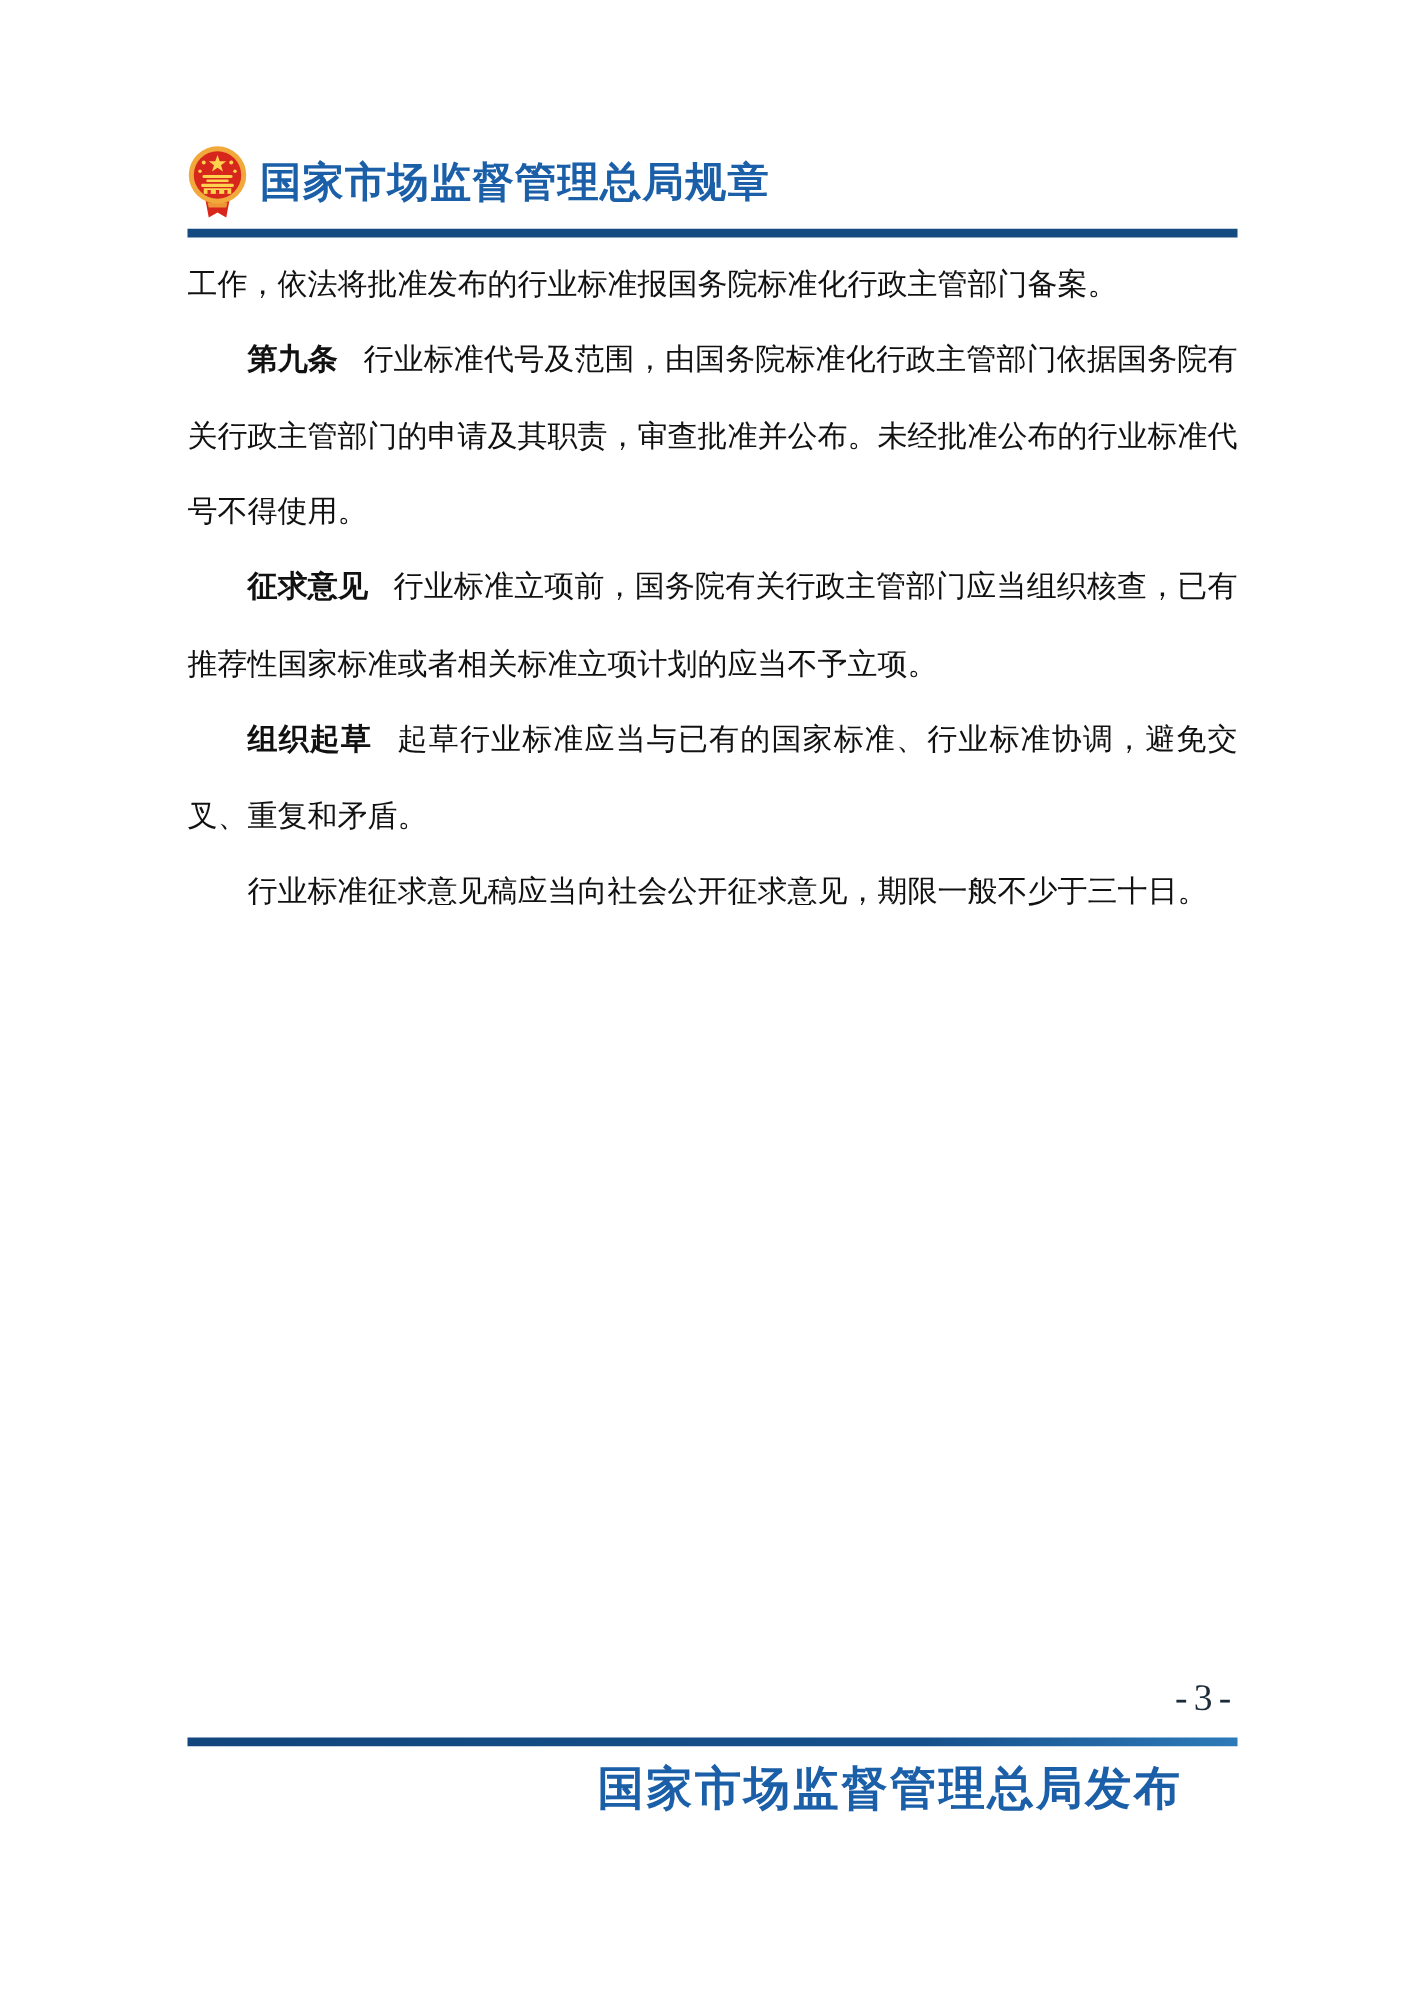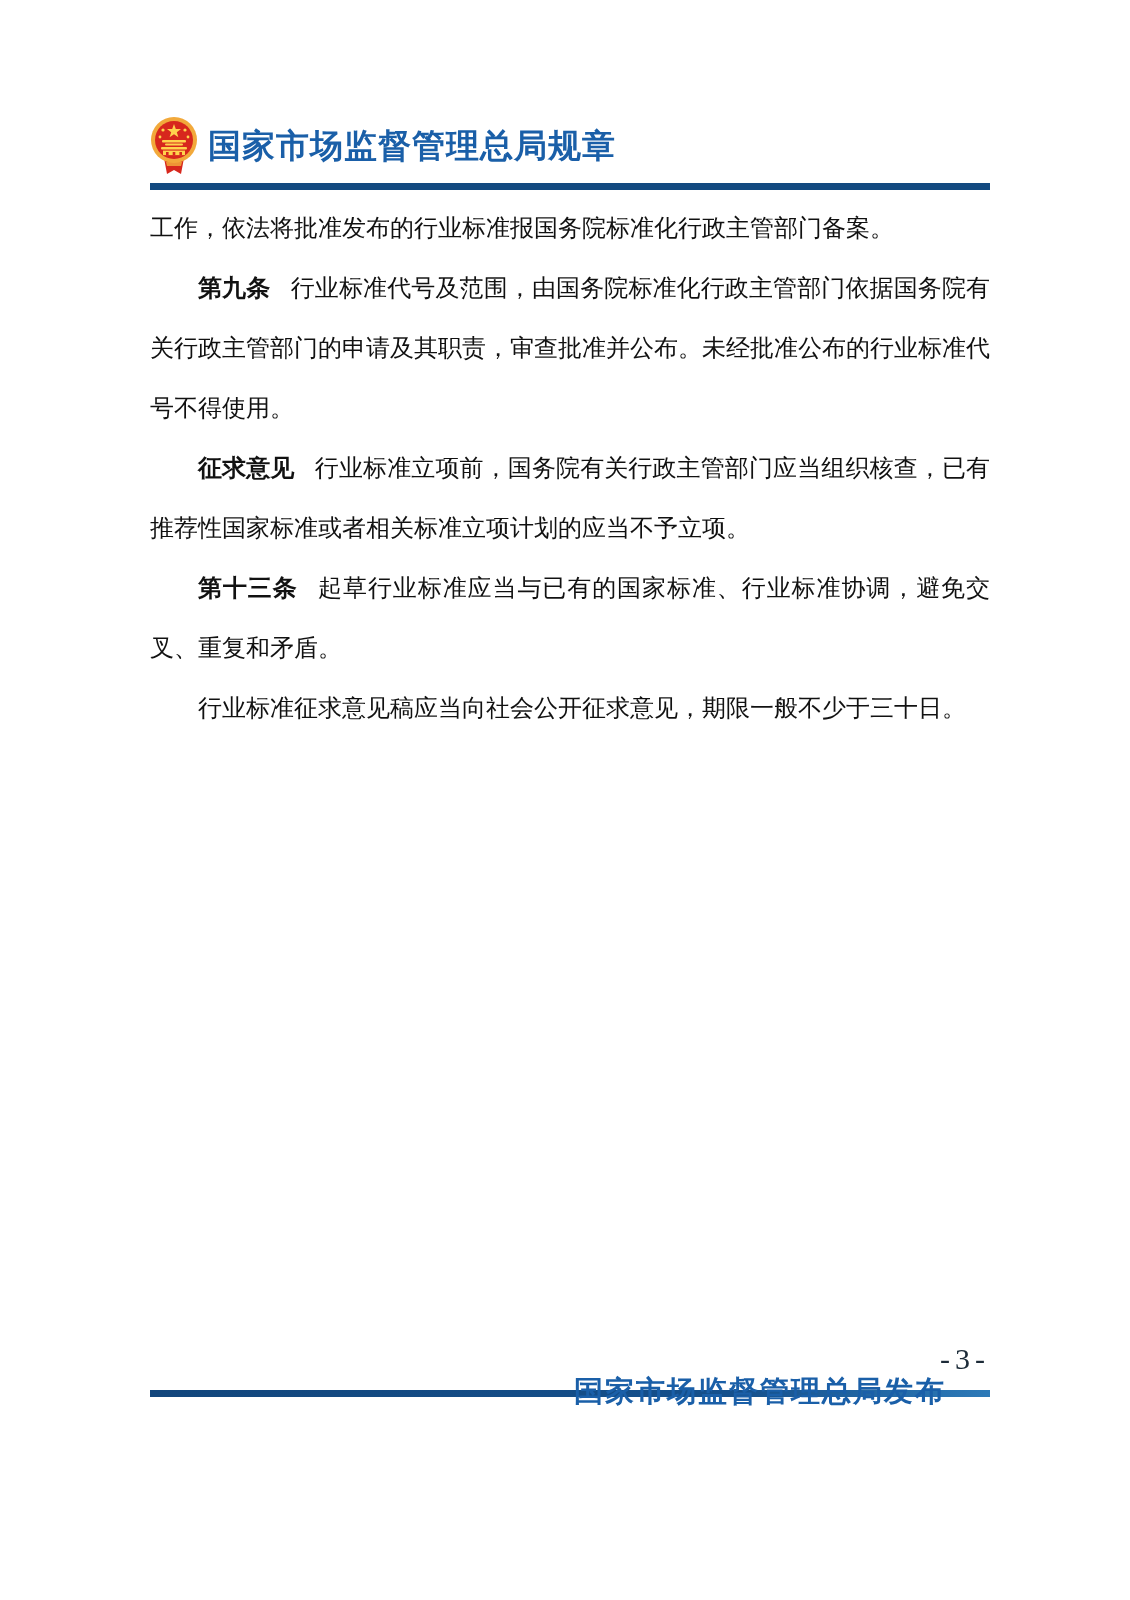--- a/index.html
+++ b/index.html
@@ -47,21 +47,21 @@
   }
   .doc-body p {
     font-size: 24px;
     line-height: 60px;
     text-align: justify;
     text-indent: 2em;
     color: #111111;
   }
   .doc-body p.no-indent { text-indent: 0; }
   .article-no {
-    font-family: Liberation Sans, sans-serif;
+    font-family: Liberation Mono, monospace;
     font-weight: 700;
     margin-right: 0.85em;
   }
   
   .page-number {
     position: absolute;
     top: 1342px;
     right: 140px;
     font-size: 30px;
     letter-spacing: 5px;
@@ -71,24 +71,24 @@
   .footer-rule {
     position: absolute;
     top: 1390px;
     left: 150px;
     width: 840px;
     height: 7px;
     background: linear-gradient(to right, #12467c 0%, #15508c 70%, #2d7ab8 100%);
   }
   .publisher {
     position: absolute;
-    top: 1372px;
+    top: 1406px;
     right: 184px;
     font-family: "Liberation Sans", sans-serif;
-    font-size: 29px;
+    font-size: 37px;
     font-weight: 700;
     color: #1a5fa8;
     letter-spacing: 2px;
     white-space: nowrap;
   }
 </style>
 </head>
 <body>
 
 <div class="header-row">
@@ -117,19 +117,19 @@
     <rect x="29.4" y="36" width="2.6" height="3.1" fill="#d7271d"></rect>
   </svg>
   <div class="header-title">国家市场监督管理总局规章</div>
 </div>
 <div class="header-rule"></div>
 
 <div class="doc-body">
     <p class="no-indent">工作，依法将批准发布的行业标准报国务院标准化行政主管部门备案。</p>
     <p><span class="article-no">第九条</span>行业标准代号及范围，由国务院标准化行政主管部门依据国务院有关行政主管部门的申请及其职责，审查批准并公布。未经批准公布的行业标准代号不得使用。</p>
     <p><span class="article-no">征求意见</span>行业标准立项前，国务院有关行政主管部门应当组织核查，已有推荐性国家标准或者相关标准立项计划的应当不予立项。</p>
-    <p><span class="article-no">第十三条</span>起草行业标准应当与已有的国家标准、行业标准协调，避免交叉、重复和矛盾。</p>
+    <p><span class="article-no">组织起草</span>起草行业标准应当与已有的国家标准、行业标准协调，避免交叉、重复和矛盾。</p>
     <p>行业标准征求意见稿应当向社会公开征求意见，期限一般不少于三十日。</p>
   </div>
 
 <div class="page-number">-3-</div>
 <div class="footer-rule"></div>
 <div class="publisher">国家市场监督管理总局发布</div>
 
 </body></html>

